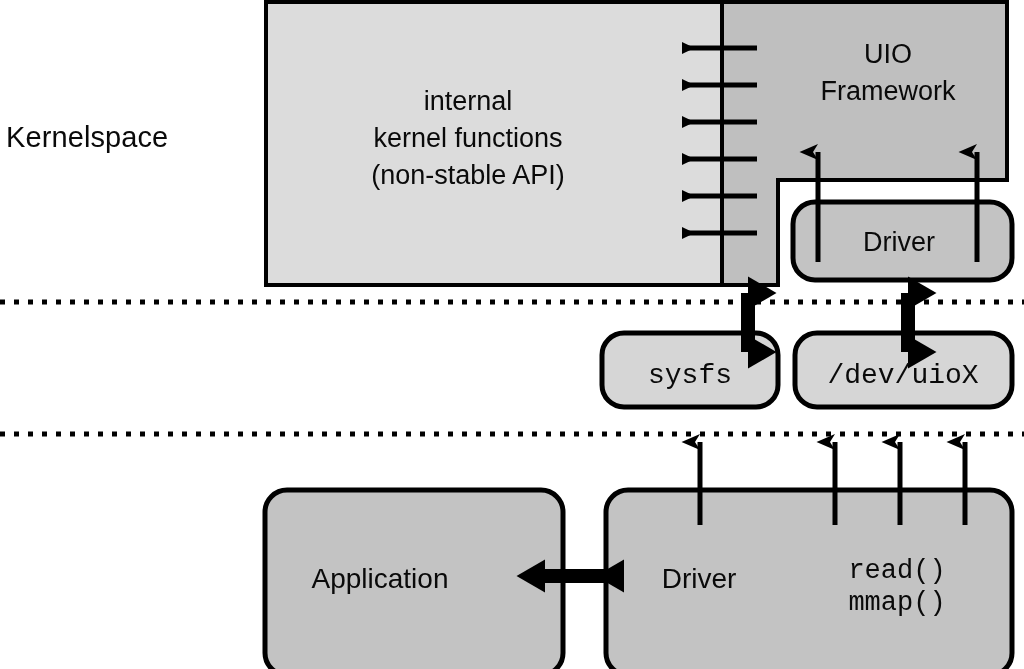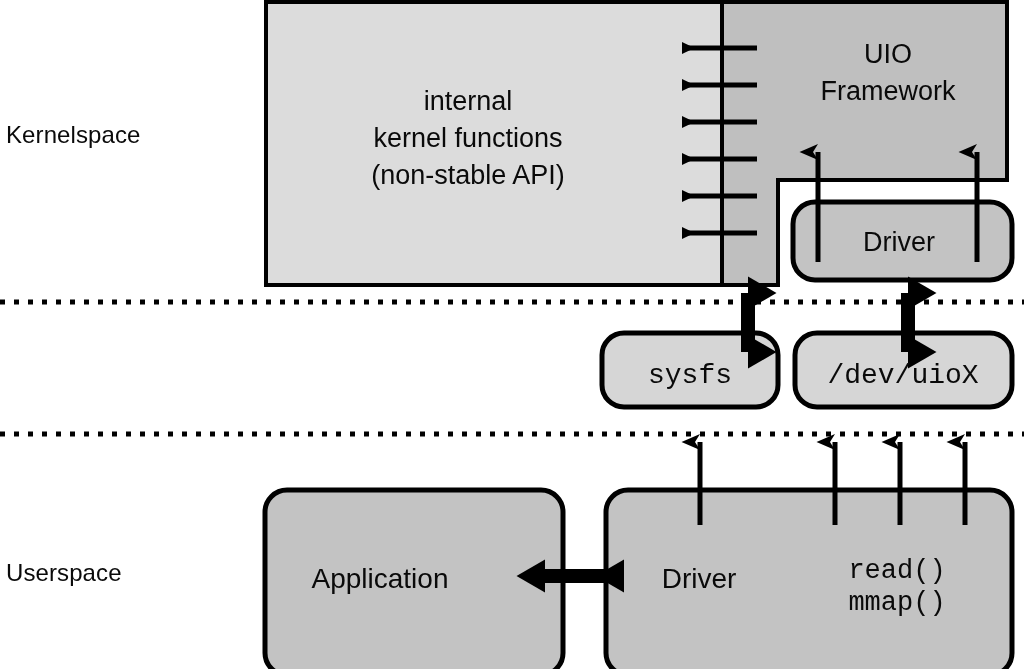--- a/index.html
+++ b/index.html
@@ -17,21 +17,21 @@
     font-family: "Liberation Sans", sans-serif;
   }
   #stage svg {
     position: absolute;
     left: 0;
     top: 0;
   }
   .zone-label {
     position: absolute;
     font-family: "Liberation Sans", sans-serif;
-    font-size: 24px;
+    font-size: 29px;
     color: #0a0a0a;
     white-space: nowrap;
     letter-spacing: 0.1px;
   }
   .watermark {
     position: absolute;
     left: 44px;
     top: 596px;
     width: 150px;
     height: 44px;
@@ -40,21 +40,20 @@
   }
 </style>
 </head>
 <body>
 
 <div id="stage">
 
   <div class="zone-label" style="left:6px; top:121px;">Kernelspace</div>
 
 
-  <div class="zone-label" style="left:6px; top:559px;">Userspace</div>
 
   <svg width="1024" height="669" viewBox="0 0 1024 669">
     <defs>
 
       <marker id="mk-thin-left" markerWidth="14" markerHeight="14" refX="13" refY="7" orient="auto" markerUnits="userSpaceOnUse">
         <path d="M13,1 L13,13 L0.5,7 Z" fill="#000"></path>
       </marker>
       <marker id="mk-up" markerWidth="17" markerHeight="20" refX="8.5" refY="19" orient="auto" markerUnits="userSpaceOnUse">
         <path d="M8.5,0.5 L16.5,19 L8.5,14 L0.5,19 Z" fill="#000"></path>
       </marker>

